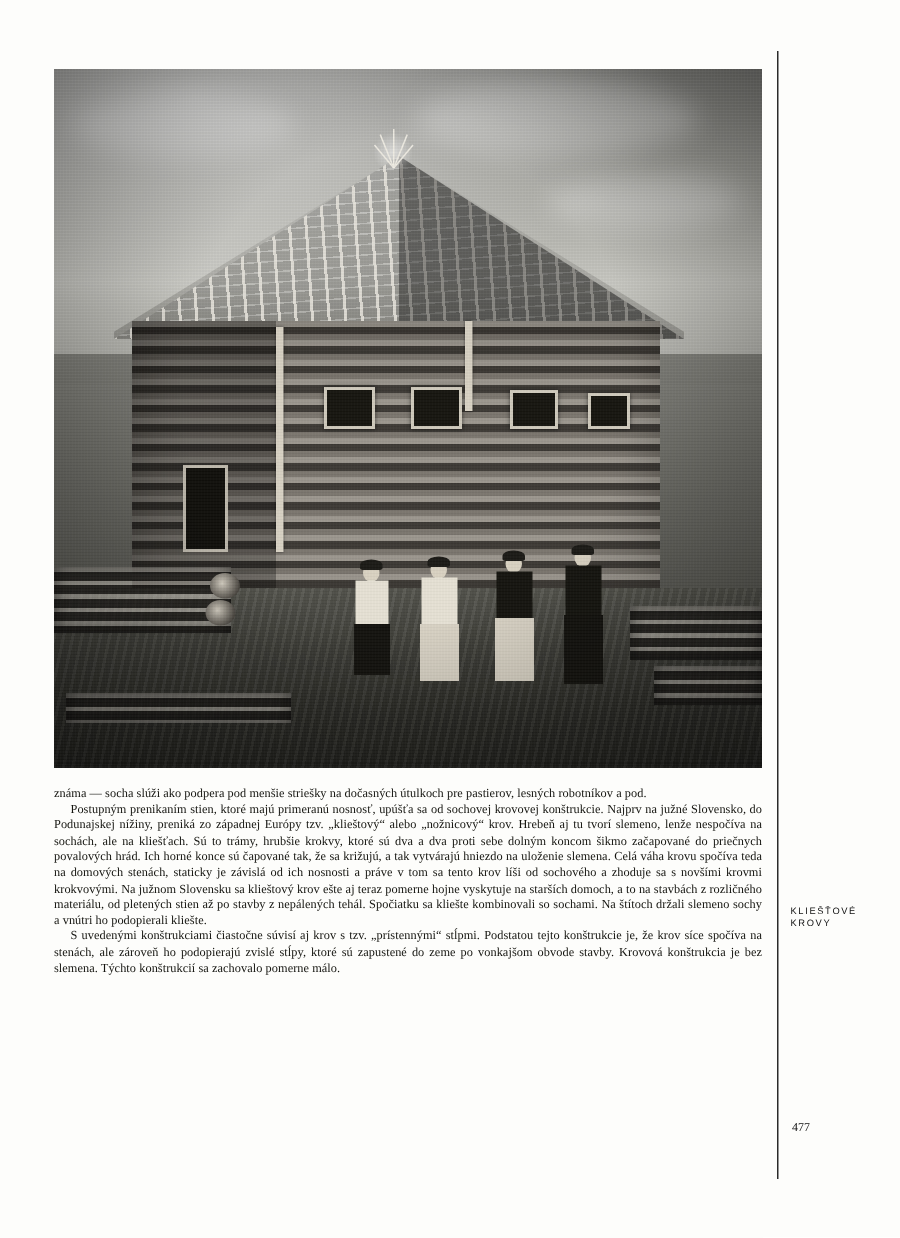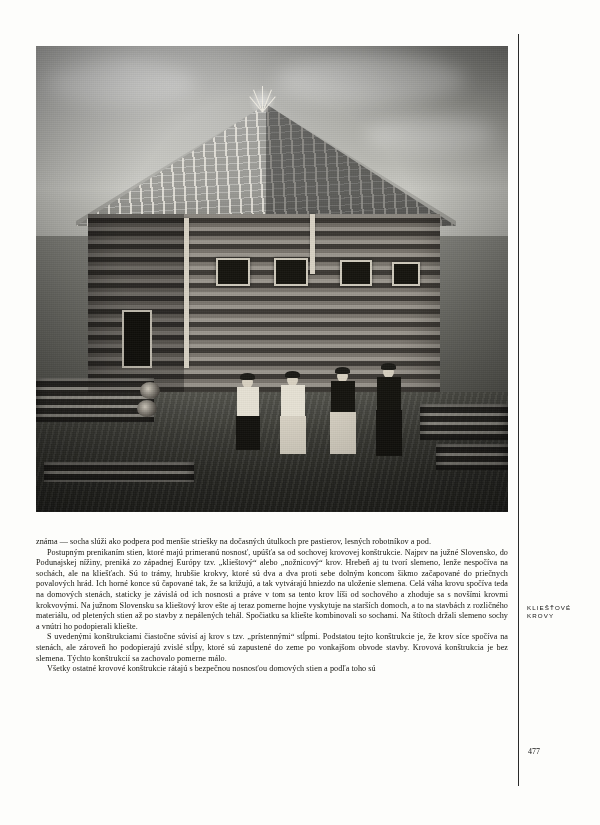--- a/index.html
+++ b/index.html
@@ -226,21 +226,21 @@
     inset: 0;
     pointer-events: none;
     opacity: .18;
     background-image:
       repeating-linear-gradient(0deg, rgba(255,255,255,.12) 0 1px, rgba(0,0,0,.12) 1px 2px),
       repeating-linear-gradient(90deg, rgba(255,255,255,.08) 0 1px, rgba(0,0,0,.08) 1px 2px);
   }
 
   
   .body-text {
-    margin-top: 25px;
+    margin-top: 12px;
     width: 472px;
     font-size: 8.2px;
     line-height: 10.6px;
     text-align: justify;
     color: #14140f;
     letter-spacing: .05px;
   }
   .body-text p {
     margin: 0;
     text-indent: 11px;
@@ -354,21 +354,20 @@
 
         <div class="vignette"></div>
         <div class="grain"></div>
       </div>
     </div>
 
     <div class="body-text">
       <p class="noindent">známa — socha slúži ako podpera pod menšie striešky na dočasných útulkoch pre pastierov, lesných robotníkov a pod.</p>
       <p>Postupným prenikaním stien, ktoré majú primeranú nosnosť, upúšťa sa od sochovej krovovej konštrukcie. Najprv na južné Slovensko, do Podunajskej nížiny, preniká zo západnej Európy tzv. „klieštový“ alebo „nožnicový“ krov. Hrebeň aj tu tvorí slemeno, lenže nespočíva na sochách, ale na kliešťach. Sú to trámy, hrubšie krokvy, ktoré sú dva a dva proti sebe dolným koncom šikmo začapované do priečnych povalových hrád. Ich horné konce sú čapované tak, že sa križujú, a tak vytvárajú hniezdo na uloženie slemena. Celá váha krovu spočíva teda na domových stenách, staticky je závislá od ich nosnosti a práve v tom sa tento krov líši od sochového a zhoduje sa s novšími krovmi krokvovými. Na južnom Slovensku sa klieštový krov ešte aj teraz pomerne hojne vyskytuje na starších domoch, a to na stavbách z rozličného materiálu, od pletených stien až po stavby z nepálených tehál. Spočiatku sa kliešte kombinovali so sochami. Na štítoch držali slemeno sochy a vnútri ho podopierali kliešte.</p>
       <p>S uvedenými konštrukciami čiastočne súvisí aj krov s tzv. „prístennými“ stĺpmi. Podstatou tejto konštrukcie je, že krov síce spočíva na stenách, ale zároveň ho podopierajú zvislé stĺpy, ktoré sú zapustené do zeme po vonkajšom obvode stavby. Krovová konštrukcia je bez slemena. Týchto konštrukcií sa zachovalo pomerne málo.</p>
-      <p>Všetky ostatné krovové konštrukcie rátajú s bezpečnou nosnosťou domových stien a podľa toho sú</p>
     </div>
   </div>
 
   <div class="sidenote">
     <div>KLIEŠŤOVÉ</div>
     <div>KROVY</div>
   </div>
 
   <div class="folio">477</div>
 

